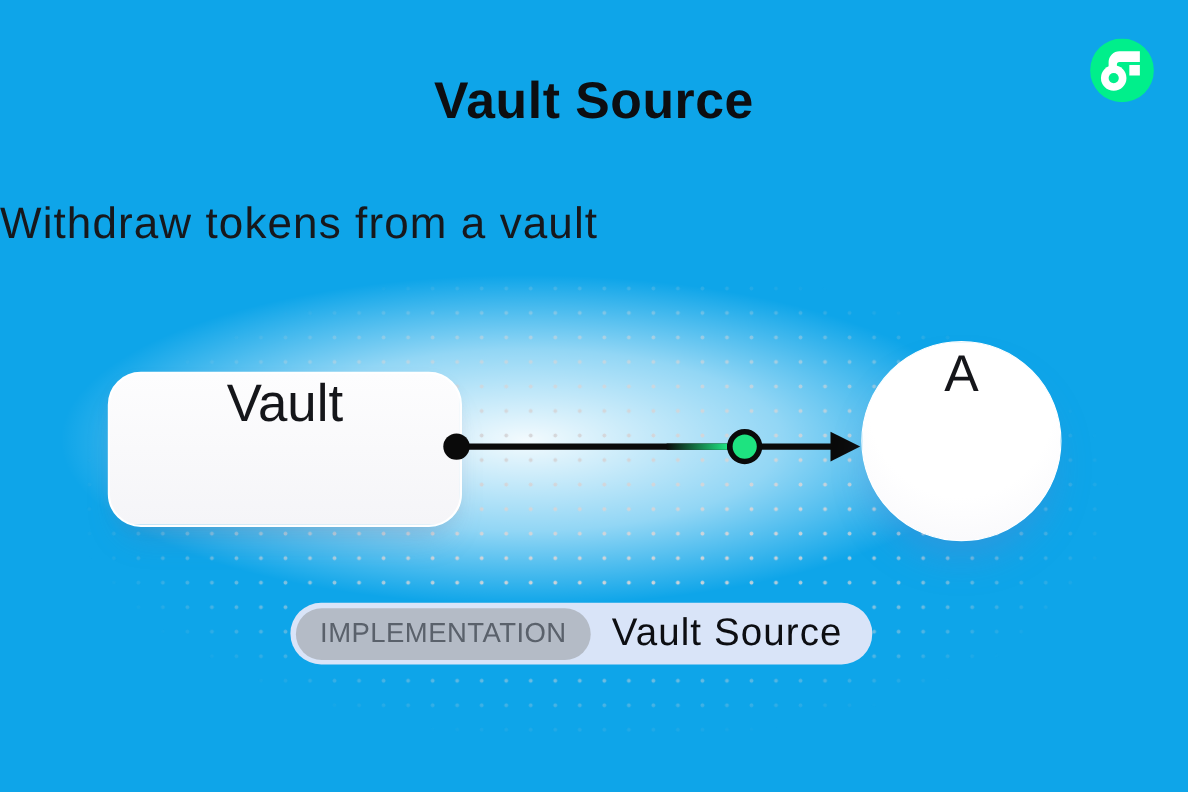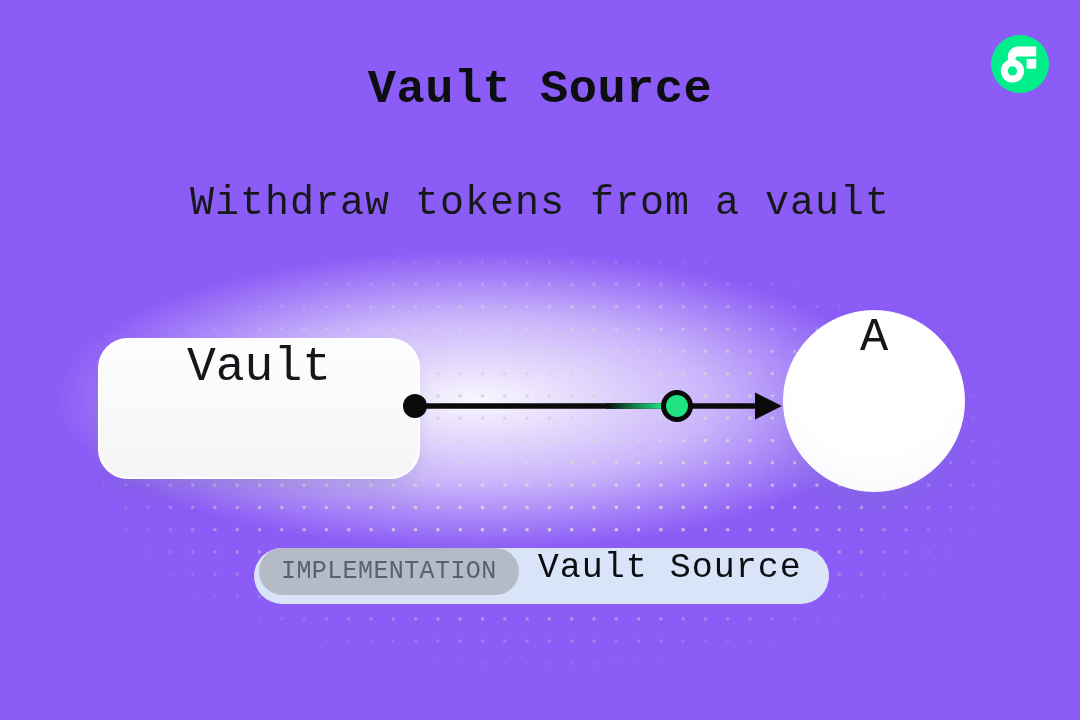--- a/index.html
+++ b/index.html
@@ -5,23 +5,22 @@
   html, body {
     margin: 0;
     padding: 0;
     background: #efeff0;
     font-family: "Liberation Sans", sans-serif;
   }
   .canvas {
     position: relative;
     width: 1080px;
     height: 720px;
-    background: #8b5cf6;
+    background: #0ea5e9;
     overflow: hidden;
-    font-family: Liberation Mono, monospace;
   }
 
   
   .glow {
     position: absolute;
     left: 55px;
     top: 250px;
     width: 920px;
     height: 300px;
     background: radial-gradient(ellipse closest-side at 46% 50%,
@@ -67,21 +66,21 @@
     font-size: 47px;
     font-weight: 700;
     letter-spacing: 0.5px;
     color: #0d0e11;
   }
   .subtitle {
     position: absolute;
     top: 181px;
     left: 0;
     width: 100%;
-    text-align: center;
+    text-align: left;
     font-size: 40px;
     font-weight: 400;
     letter-spacing: 1px;
     color: #17181c;
   }
 
   .node {
     position: absolute;
     display: flex;
     align-items: flex-start;
@@ -114,26 +113,27 @@
 
   .connector {
     position: absolute;
     left: 0;
     top: 0;
     pointer-events: none;
   }
 
   .badge {
     position: absolute;
-    left: 254px;
+    left: 264px;
     top: 548px;
     height: 56px;
     background: #d9e4f8;
     border-radius: 28px;
     display: inline-flex;
+    align-items: center;
     gap: 19px;
     padding: 0 27px 0 5px;
     box-sizing: border-box;
   }
   .badge .tag {
     background: #b4bbc6;
     color: #5a616b;
     border-radius: 24px;
     height: 47px;
     display: flex;

